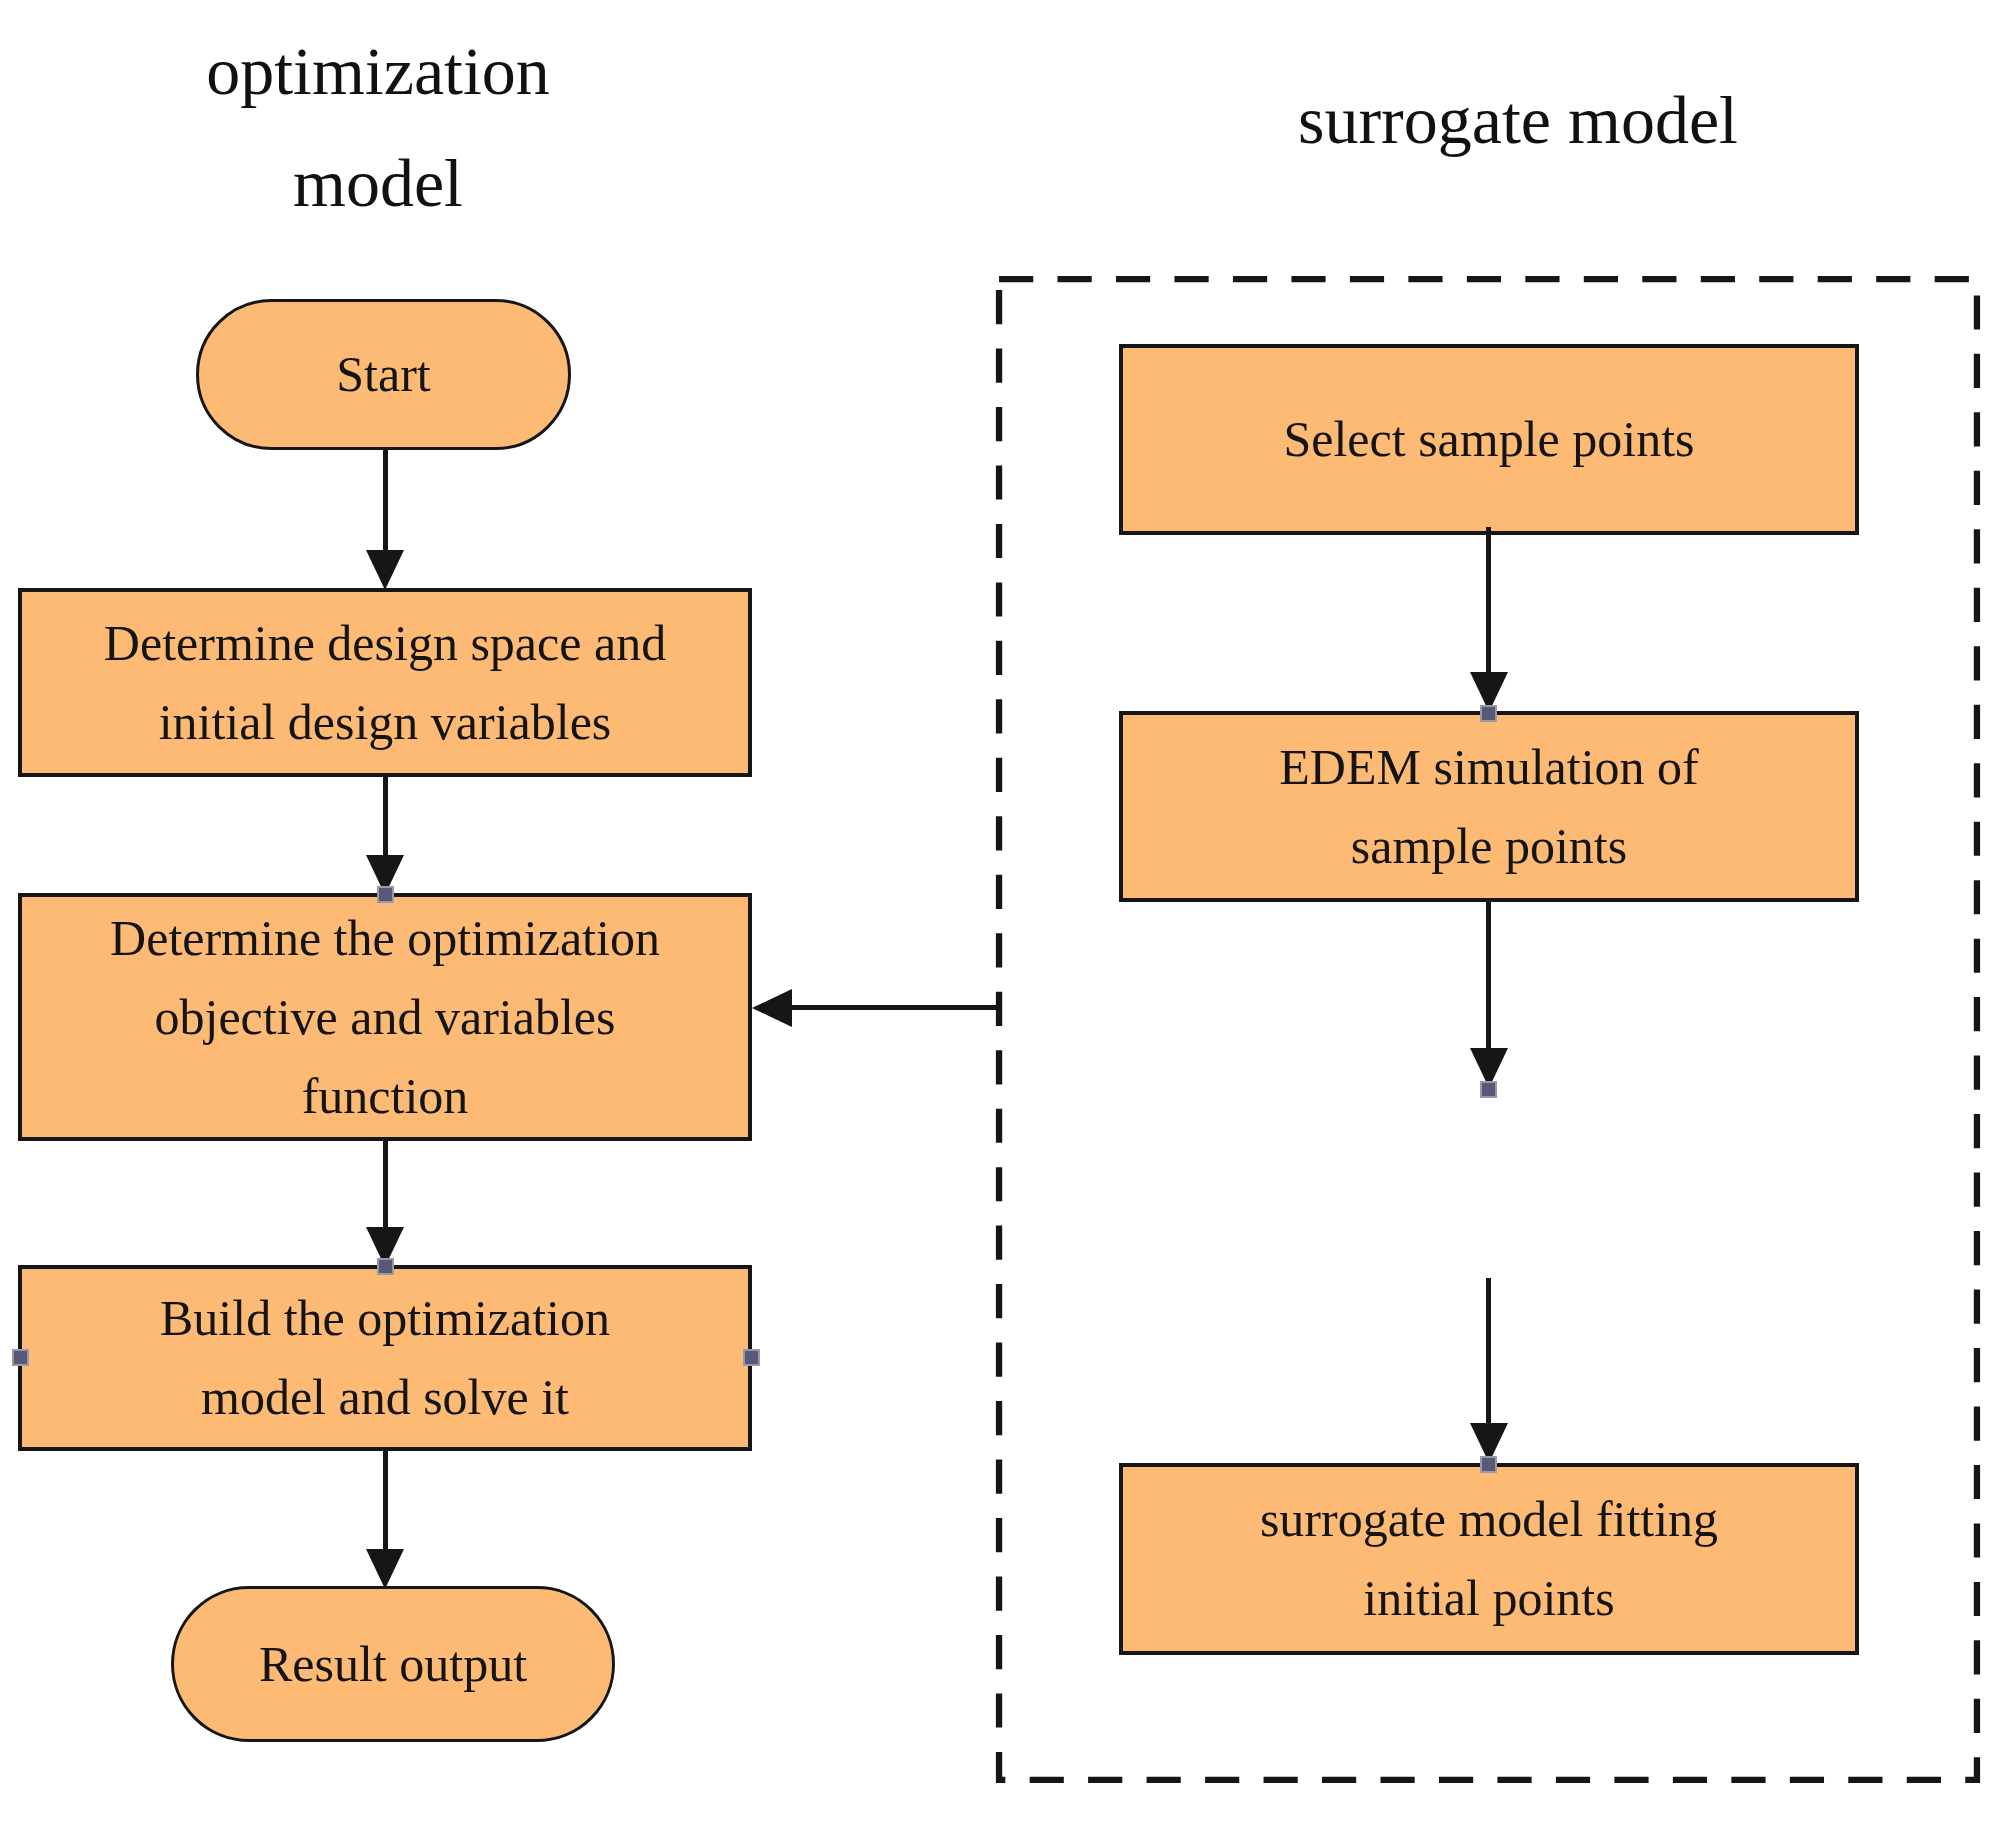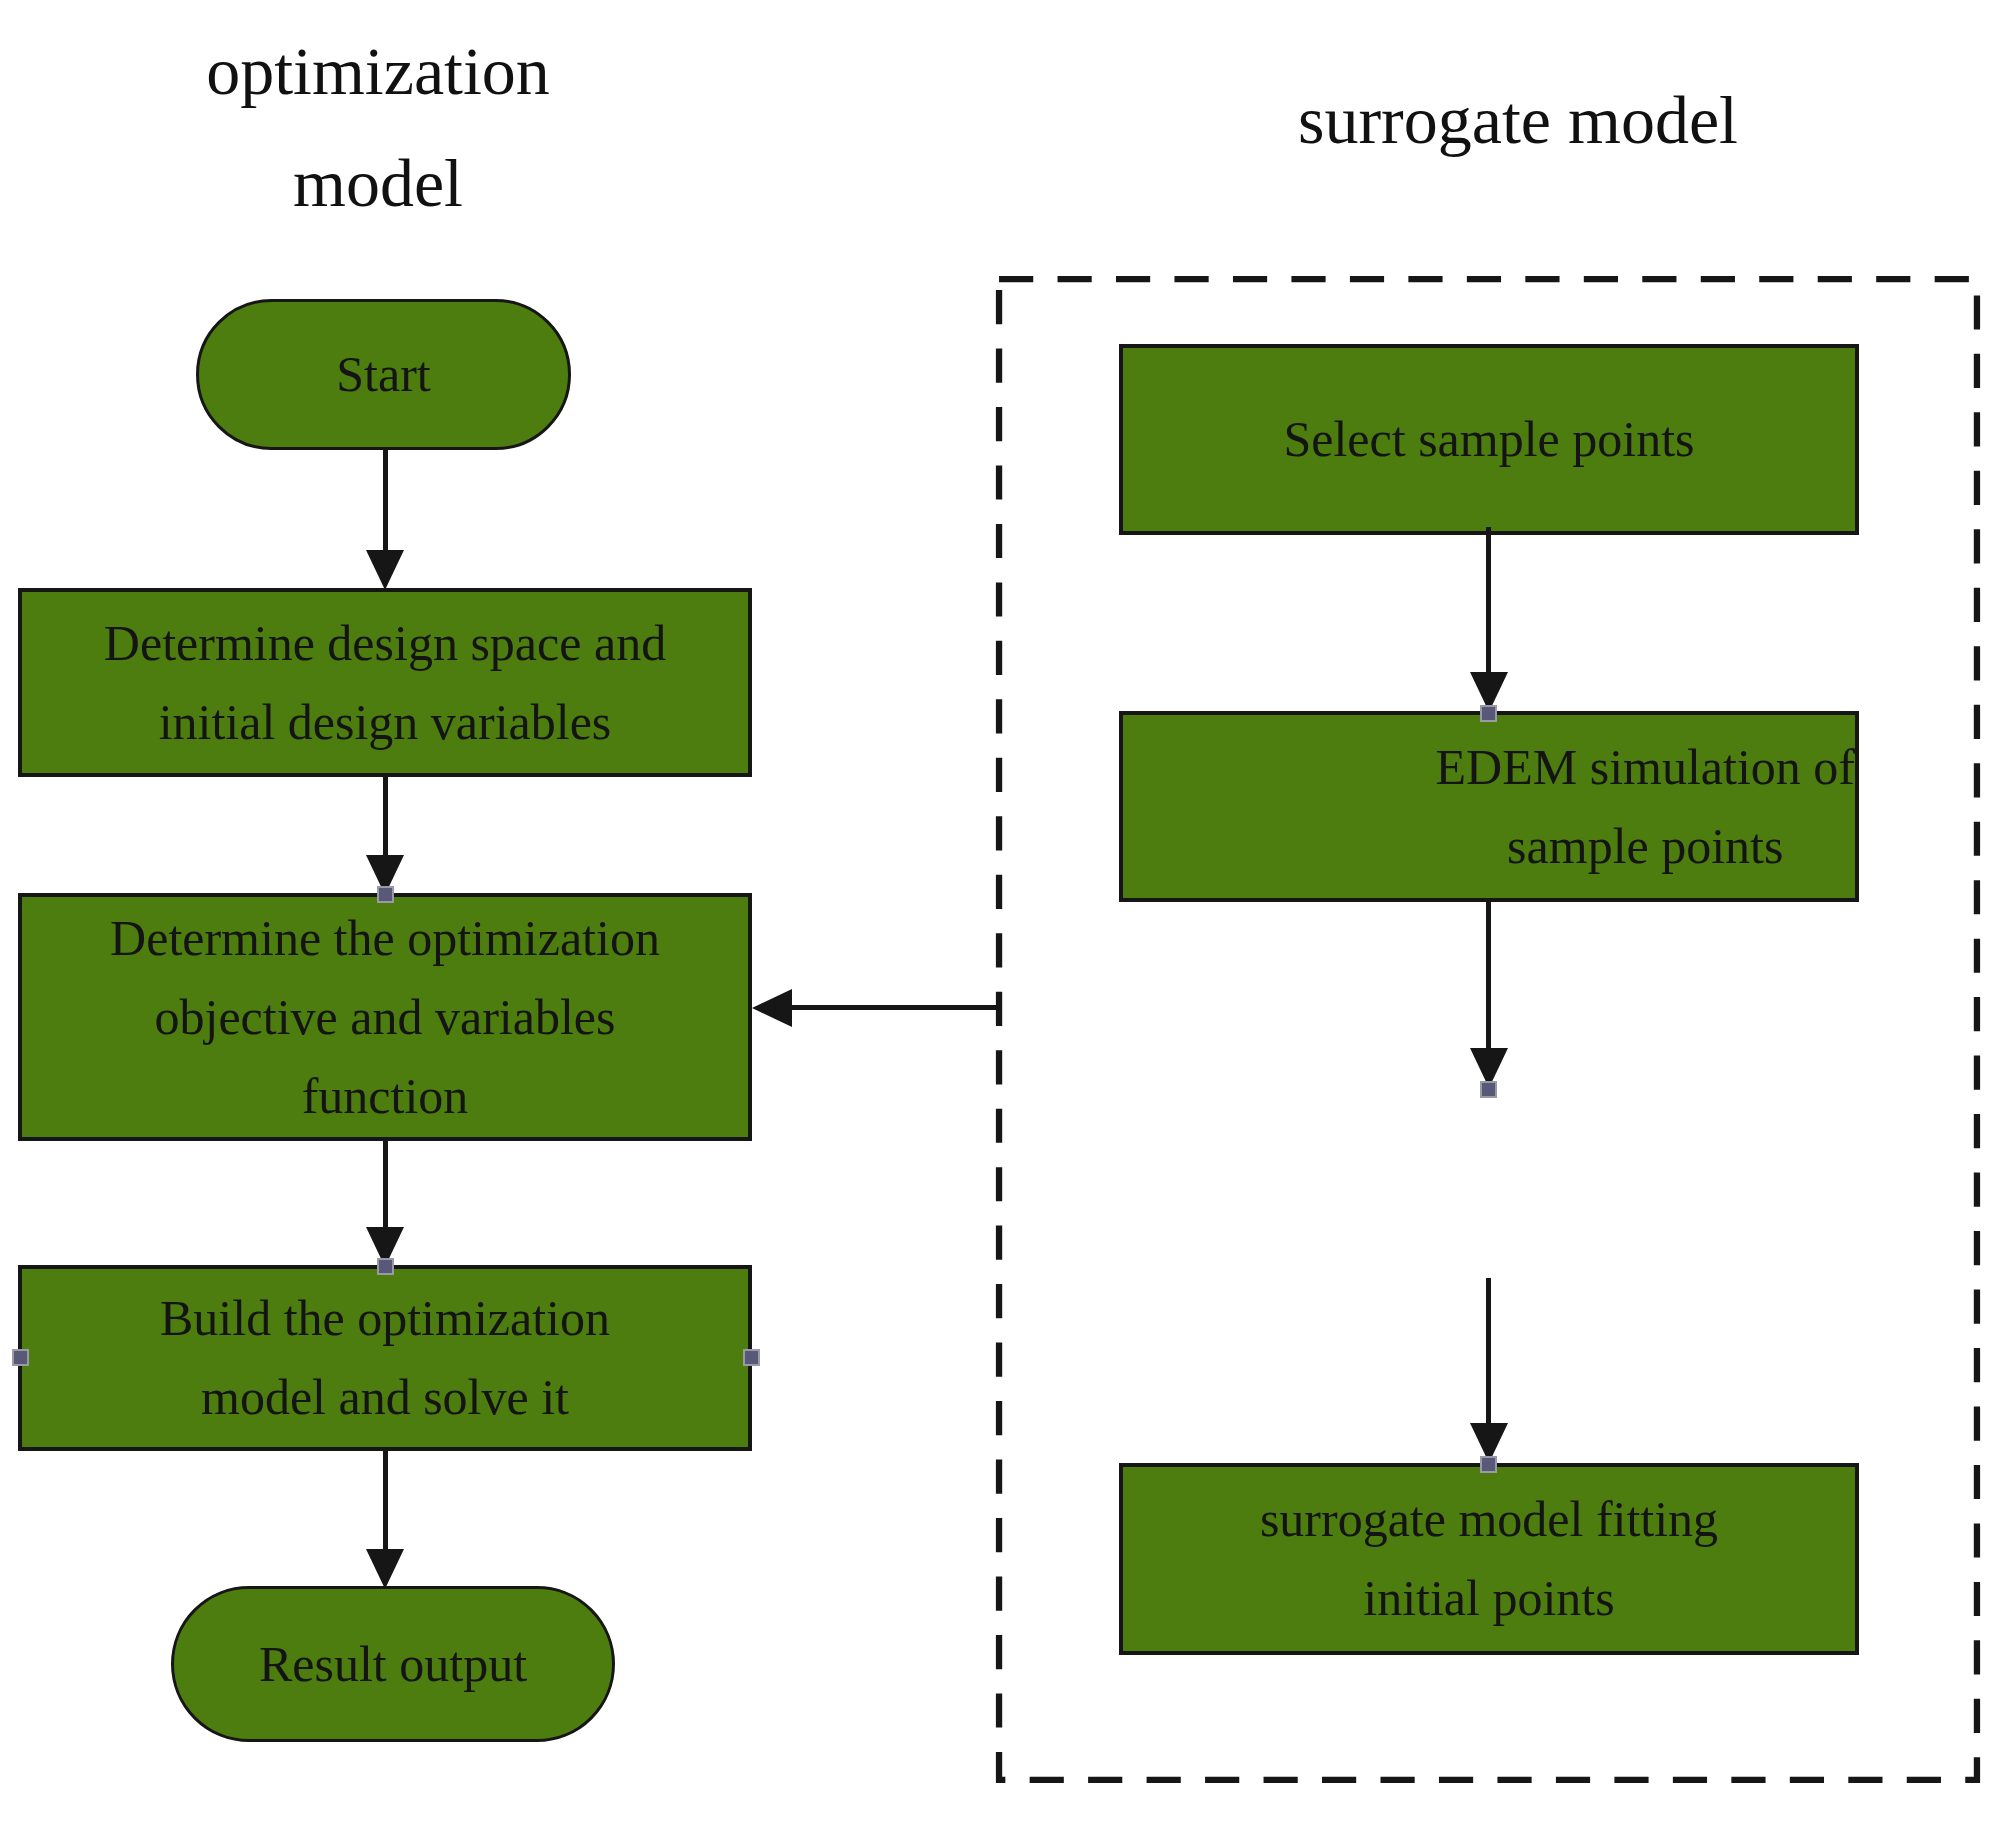--- a/index.html
+++ b/index.html
@@ -16,21 +16,21 @@
     position: absolute;
     text-align: center;
     font-size: 68px;
     line-height: 1.64;
     white-space: pre-line;
     color: #111111;
   }
   .node {
     position: absolute;
     box-sizing: border-box;
-    background: #4d7c0f;
+    background: #fdba74;
     border: 4.5px solid #161616;
     display: flex;
     align-items: center;
     justify-content: center;
     text-align: center;
     font-size: 50px;
     line-height: 1.58;
   }
   .node .label { white-space: pre-line; }
   .oval {
@@ -103,21 +103,21 @@
   </div>
 
   <div class="node oval" style="left:171px; top:1586px; width:444px; height:156px;">
     <span class="label">Result output</span>
   </div>
 
   <div class="node" style="left:1119px; top:336px; width:740px; height:191px;margin-top:8px;">
     <span class="label">Select sample points</span>
   </div>
 
-  <div class="node" style="left:1119px; top:711px; width:740px; height:191px;justify-content:flex-end;">
+  <div class="node" style="left:1119px; top:711px; width:740px; height:191px;">
     <span class="label">EDEM simulation of
 sample points</span>
   </div>
 
 
   <div class="node" style="left:1119px; top:1463px; width:740px; height:192px;">
     <span class="label">surrogate model fitting
 initial points</span>
   </div>
 

